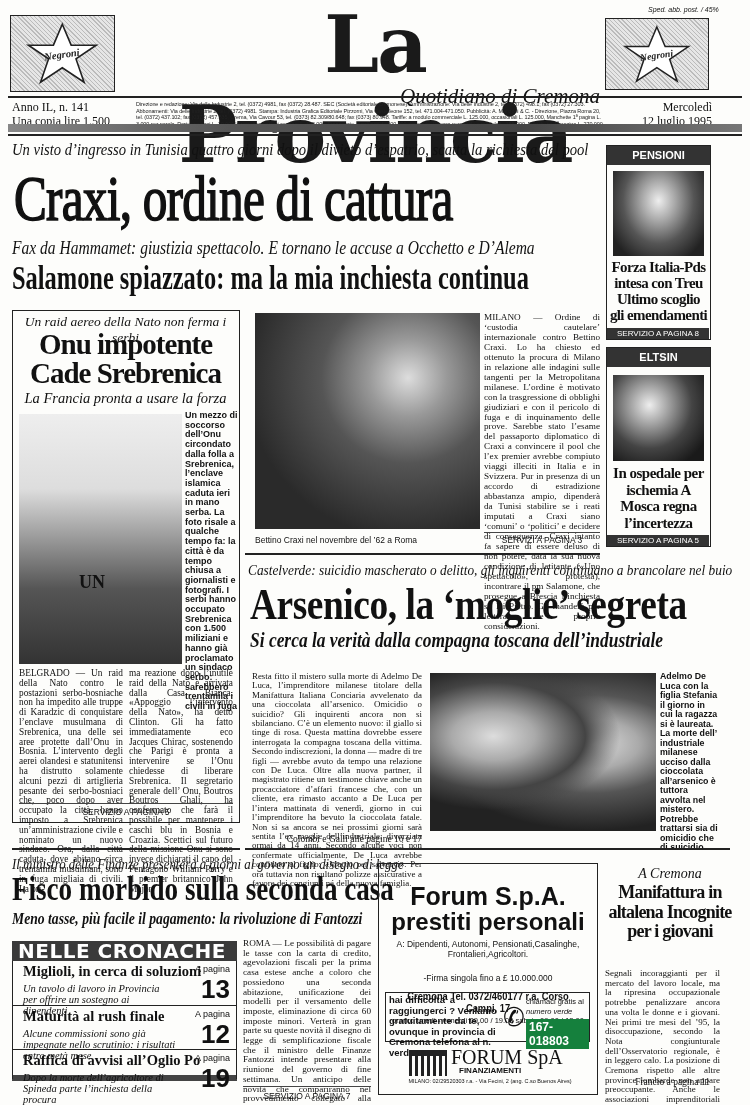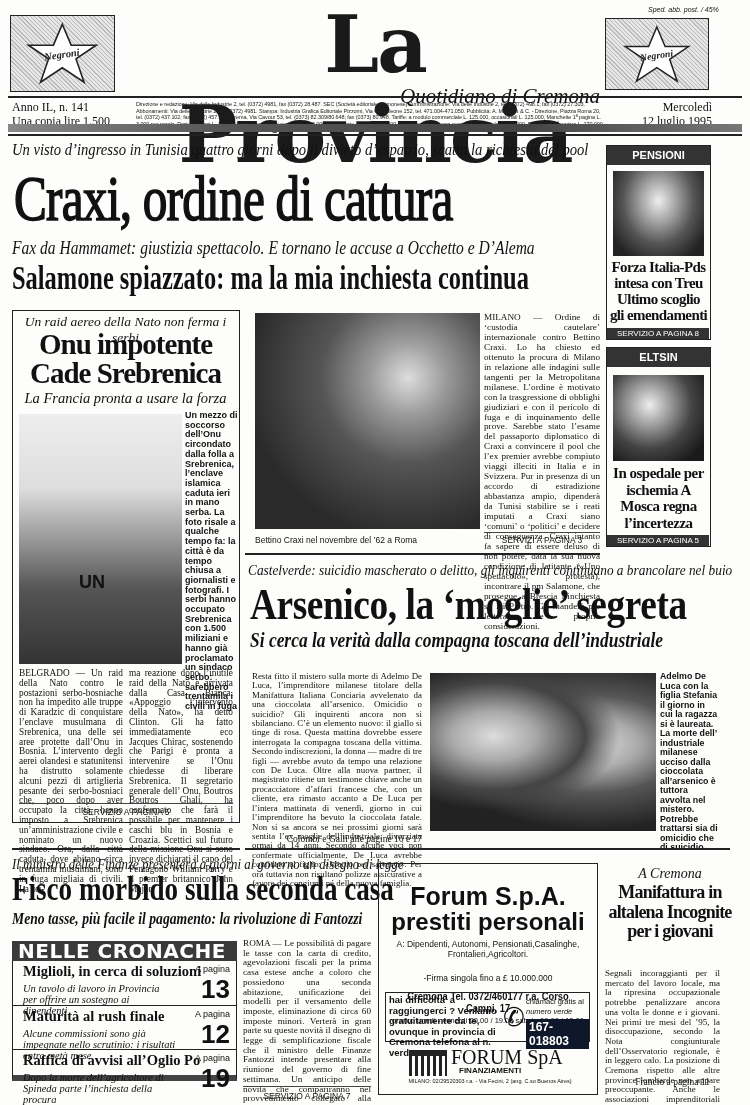--- a/index.html
+++ b/index.html
@@ -77,21 +77,21 @@
   <div class="photo" style="left:6px;top:27px;width:91px;height:86px;background:radial-gradient(ellipse at 40% 35%,#eee 0,#aaa 22%,#444 55%,#1a1a1a 85%)"></div>
   <div class="abs" style="left:2px;top:117px;width:99px;text-align:center;font-weight:bold;font-size:15px;line-height:16.5px;letter-spacing:-.5px">In ospedale per ischemia A Mosca regna l’incertezza</div>
   <div class="tag abs" style="left:0;bottom:0;width:102px;height:11px;line-height:11px;font-size:8px;font-weight:normal">SERVIZIO A PAGINA 5</div>
 </div>
 
 <div class="box" style="left:12px;top:310px;width:228px;height:513px">
   <div class="abs kicker" style="left:0;top:3px;width:225px;text-align:center;font-size:13.5px">Un raid aereo della Nato non ferma i serbi</div>
   <div class="abs" style="left:0;top:19px;width:225px;text-align:center;font-weight:bold;font-size:29px;line-height:29px;letter-spacing:-1px">Onu impotente Cade Srebrenica</div>
   <div class="abs kicker" style="left:0;top:79px;width:225px;text-align:center;font-size:14.5px">La Francia pronta a usare la forza</div>
   <div class="photo" style="left:6px;top:103px;width:163px;height:250px;background:linear-gradient(180deg,#eee 0,#ddd 30%,#999 50%,#555 70%,#333 100%)">
-    <div class="abs" style="left:60px;top:158px;font-family:Liberation Sans, sans-serif;font-size:18px;font-weight:bold;color:#111">UN</div>
+    <div class="abs" style="left:60px;top:158px;font-family:Liberation Serif, serif;font-size:18px;font-weight:bold;color:#111">UN</div>
   </div>
   <div class="abs caption-sans" style="left:172px;top:100px;width:55px;font-size:9px;line-height:9.7px">Un mezzo di soccorso dell’Onu circondato dalla folla a Srebrenica, l’enclave islamica caduta ieri in mano serba. La foto risale a qualche tempo fa: la città è da tempo chiusa a giornalisti e fotografi. I serbi hanno occupato Srebrenica con 1.500 miliziani e hanno già proclamato un sindaco serbo: sarebbero trentamila i civili in fuga</div>
   <div class="abs col" style="left:6px;top:358px;width:104px;font-size:9.3px;line-height:9.8px">BELGRADO — Un raid della Nato contro le postazioni serbo-bosniache non ha impedito alle truppe di Karadzic di conquistare l’enclave musulmana di Srebrenica, una delle sei aree protette dall’Onu in Bosnia. L’intervento degli aerei olandesi e statunitensi ha distrutto solamente alcuni pezzi di artiglieria pesante dei serbo-bosniaci che, poco dopo aver occupato la città, hanno imposto a Srebrenica un’amministrazione civile e nominato un nuovo sindaco. Ora, dalla città caduta, dove abitano circa trentamila musulmani, sono in fuga migliaia di civili. La pri-</div>
   <div class="abs col" style="left:116px;top:358px;width:104px;font-size:9.3px;line-height:9.8px">ma reazione dopo l’inutile raid della Nato è arrivata dalla Casa Bianca. «Appoggio l’intervento della Nato», ha detto Clinton. Gli ha fatto immediatamente eco Jacques Chirac, sostenendo che Parigi è pronta a intervenire se l’Onu chiedesse di liberare Srebrenica. Il segretario generale dell’ Onu, Boutros Boutros Ghali, ha confermato che farà il possibile per mantenere i caschi blu in Bosnia e Croazia. Scettici sul futuro della missione Onu si sono invece dichiarati il capo del Pentagono William Perry e il premier britannico John Major.</div>
   <div class="abs" style="left:6px;top:492px;width:214px;height:1px;background:#444"></div>
   <div class="abs sv" style="left:6px;top:496px;width:214px">SERVIZIO A PAGINA 5</div>
 </div>
 
 <div class="rule" style="left:245px;right:150px;top:553px;height:2px"></div>
 
@@ -140,21 +140,21 @@
   <div style="font-weight:bold;font-size:24px;line-height:26px">prestiti personali</div>
   <div style="font-size:8.5px;line-height:9.5px;margin:5px 12px 12px">A: Dipendenti, Autonomi, Pensionati,Casalinghe, Frontalieri,Agricoltori.</div>
   <div style="font-size:8.5px;margin-top:14px">-Firma singola fino a £ 10.000.000</div>
   <div style="font-size:11px;font-weight:bold;margin-top:7px;transform:scaleX(.85)">Cremona Tel. 0372/460177 r.a. Corso Campi, 17</div>
   <div style="font-size:7.5px;margin-top:2px">orario: lunedì - venerdì 09.00 / 19.00 sabato 09.00 / 13.00</div>
   <div class="abs" style="left:6px;top:128px;width:205px;height:50px;border:1.5px solid #222;text-align:left">
     <div class="abs" style="left:3px;top:2px;width:113px;font-size:9.5px;line-height:10.5px;font-weight:bold">hai difficolta’ a raggiungerci ? Veniamo gratuitamente da te, ovunque in provincia di Cremona telefona al n. verde</div>
     <div class="abs" style="left:117px;top:10px;font-size:26px;line-height:28px">✆</div>
     <div class="abs" style="left:140px;top:4px;font-size:7.5px">chiamaci gratis al</div>
     <div class="abs" style="left:140px;top:14px;font-size:7.5px;font-style:italic">numero verde</div>
-    <div class="abs" style="left:140px;top:26px;background:#0f172a;color:#fff;font-weight:bold;font-size:12px;padding:1px 3px">167-018803</div>
+    <div class="abs" style="left:140px;top:26px;background:#15803d;color:#fff;font-weight:bold;font-size:12px;padding:1px 3px">167-018803</div>
   </div>
   <div class="abs" style="left:30px;top:186px;width:38px;height:26px;border-top:6px solid #222;background:repeating-linear-gradient(90deg,#222 0 3px,transparent 3px 6px)"></div>
   <div class="abs" style="left:72px;top:182px;font-family:'Liberation Serif',serif;font-size:20px">FORUM SpA</div>
   <div class="abs" style="left:80px;top:202px;font-size:8px;font-weight:bold">FINANZIAMENTI</div>
   <div class="abs" style="left:16px;top:214px;width:190px;font-size:5.5px;white-space:nowrap">MILANO: 02/29520303 r.a. - Via Fecini, 2 (ang. C.so Buenos Aires)</div>
 </div>
 
 <div class="abs kicker" style="left:605px;top:866px;width:130px;text-align:center;font-size:14px">A Cremona</div>
 <div class="abs" style="left:605px;top:883px;width:130px;text-align:center;font-weight:bold;font-size:18px;line-height:19.5px;letter-spacing:-.8px">Manifattura in altalena Incognite per i giovani</div>
 <div class="abs col" style="left:605px;top:969px;width:115px;font-size:9px;line-height:9.7px">Segnali incoraggianti per il mercato del lavoro locale, ma la ripresina occupazionale potrebbe penalizzare ancora una volta le donne e i giovani. Nei primi tre mesi del ’95, la disoccupazione, secondo la Nota congiunturale dell’Osservatorio regionale, è in leggero calo. La posizione di Cremona rispetto alle altre province lombarde non appare preoccupante. Anche le associazioni imprenditoriali locali concordano sull’effettiva ripresa.</div>

